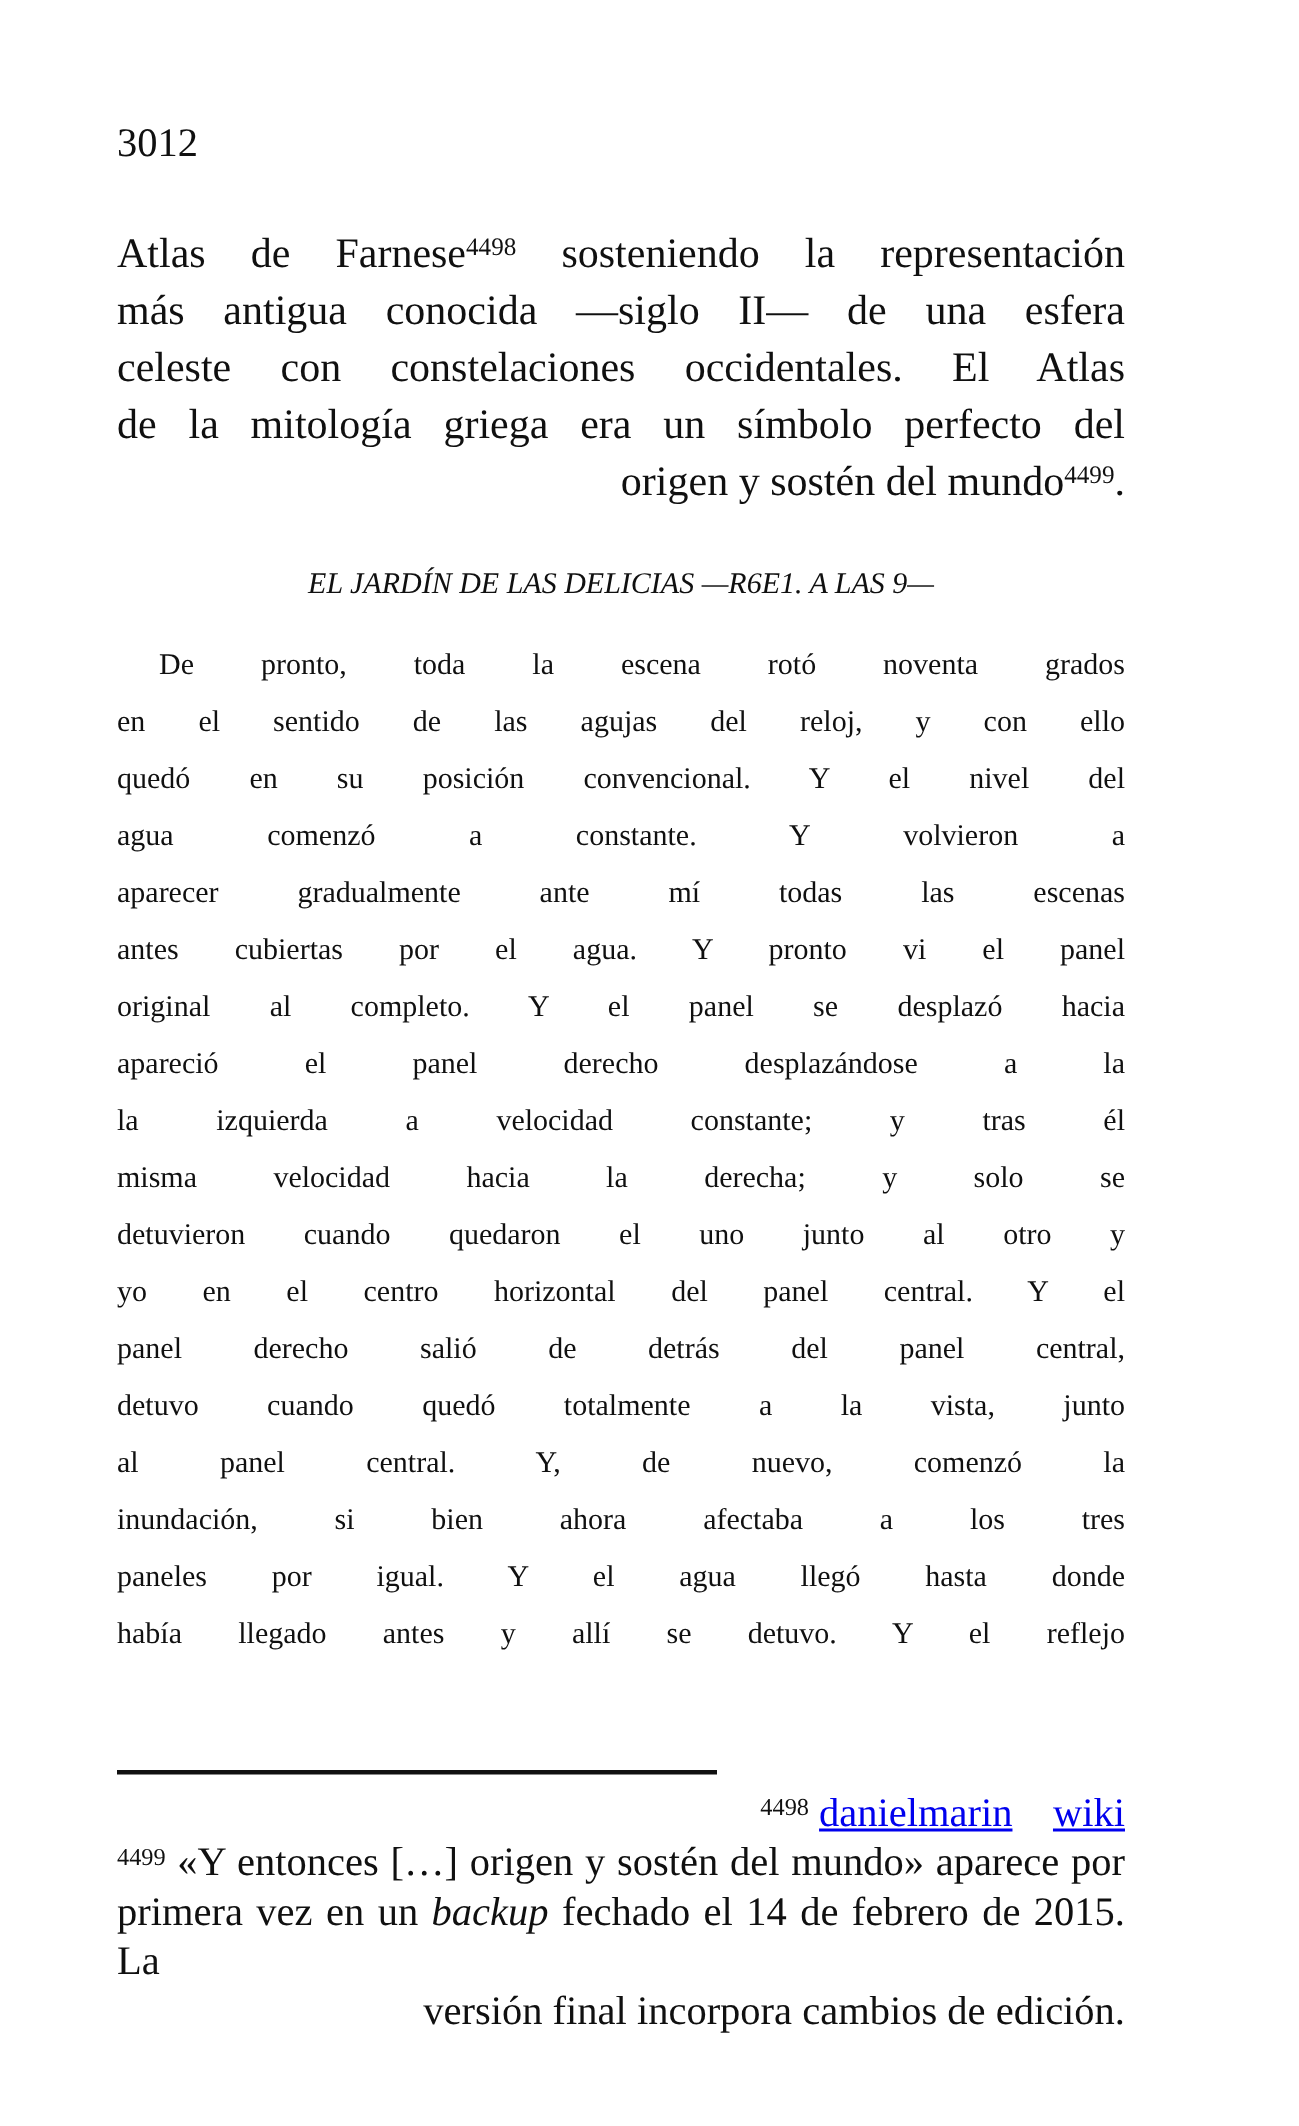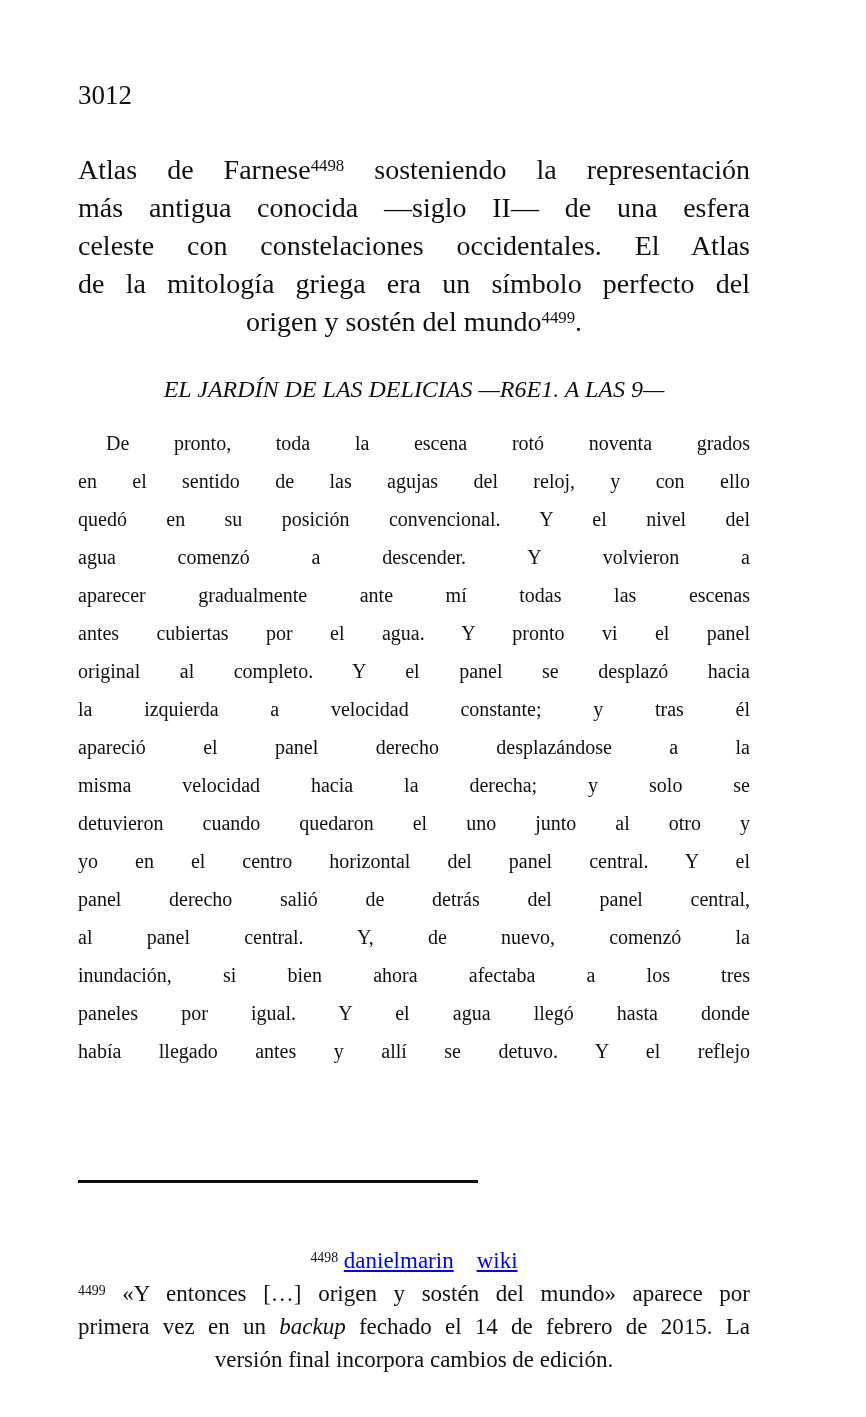--- a/index.html
+++ b/index.html
@@ -38,62 +38,62 @@
     font-size: 28px;
     line-height: 38px;
   }
   .section-heading {
     position: absolute;
     left: 78px;
     top: 377px;
     width: 672px;
     text-align: center;
     font-style: italic;
-    font-size: 24px;
+    font-size: 20px;
     line-height: 24px;
     white-space: nowrap;
   }
   .body-para {
     position: absolute;
     left: 78px;
     top: 424px;
     width: 672px;
     font-size: 20px;
     line-height: 38px;
   }
   .line {
     text-align: justify;
     text-align-last: justify;
     min-height: 1em;
   }
   .line.no-just {
-    text-align: center;
+    text-align: right;
     text-align-last: auto;
   }
   sup {
     font-size: 60%;
     line-height: 0;
     position: relative;
     top: -0.45em;
     vertical-align: baseline;
   }
   .fn-sep {
     position: absolute;
     left: 78px;
     top: 1180px;
     width: 400px;
     height: 3px;
     background: var(--text);
   }
   .footnotes {
     position: absolute;
     left: 78px;
-    top: 1244px;
+    top: 1192px;
     width: 672px;
-    font-size: 23px;
+    font-size: 27px;
     line-height: 33px;
   }
   a.link {
     color: var(--link);
     text-decoration: underline;
     cursor: pointer;
   }
   i { }
 </style>
 </head>
@@ -110,30 +110,31 @@
       <div class="line"><span>de la mitología griega era un símbolo perfecto del</span></div>
       <div class="line no-just"><span>origen y sostén del mundo</span><sup>4499</sup><span>.</span></div>
     </div>
 
   <div class="section-heading">EL JARDÍN DE LAS DELICIAS —R6E1. A LAS 9—</div>
 
   <div class="body-para" id="body-lines">
       <div class="line" style="text-indent: 28px;"><span>De pronto, toda la escena rotó noventa grados</span></div>
       <div class="line"><span>en el sentido de las agujas del reloj, y con ello</span></div>
       <div class="line"><span>quedó en su posición convencional. Y el nivel del</span></div>
-      <div class="line"><span>agua comenzó a descender. Y volvieron a</span></div>
+      <div class="line"><span>agua comenzó a constante. Y volvieron a</span></div>
       <div class="line"><span>aparecer gradualmente ante mí todas las escenas</span></div>
       <div class="line"><span>antes cubiertas por el agua. Y pronto vi el panel</span></div>
       <div class="line"><span>original al completo. Y el panel se desplazó hacia</span></div>
+      <div class="line"><span>apareció el panel derecho desplazándose a la</span></div>
       <div class="line"><span>la izquierda a velocidad constante; y tras él</span></div>
-      <div class="line"><span>apareció el panel derecho desplazándose a la</span></div>
       <div class="line"><span>misma velocidad hacia la derecha; y solo se</span></div>
       <div class="line"><span>detuvieron cuando quedaron el uno junto al otro y</span></div>
       <div class="line"><span>yo en el centro horizontal del panel central. Y el</span></div>
       <div class="line"><span>panel derecho salió de detrás del panel central,</span></div>
+      <div class="line"><span>detuvo cuando quedó totalmente a la vista, junto</span></div>
       <div class="line"><span>al panel central. Y, de nuevo, comenzó la</span></div>
       <div class="line"><span>inundación, si bien ahora afectaba a los tres</span></div>
       <div class="line"><span>paneles por igual. Y el agua llegó hasta donde</span></div>
       <div class="line"><span>había llegado antes y allí se detuvo. Y el reflejo</span></div>
     </div>
 
   <div class="fn-sep"></div>
 
   <div class="footnotes" id="footnotes">
       <div class="footnote">

